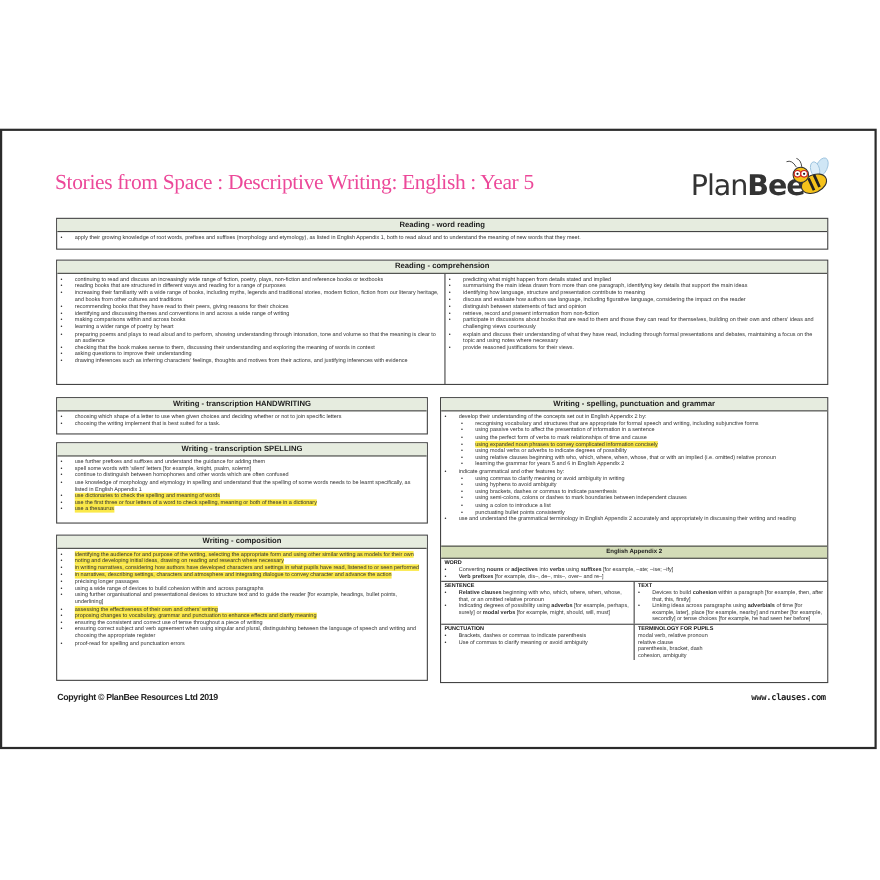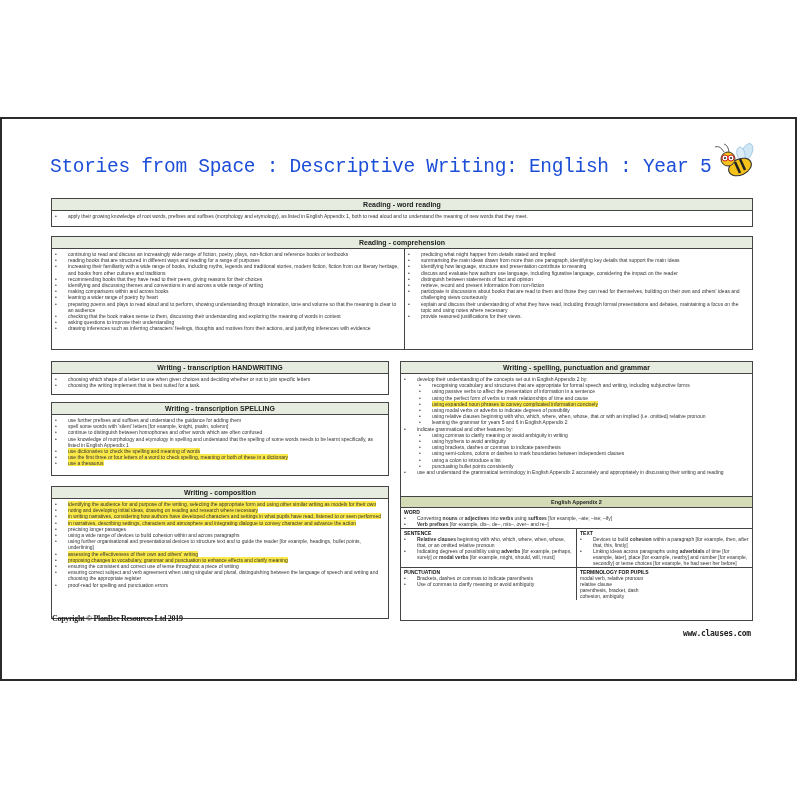--- a/index.html
+++ b/index.html
@@ -1,21 +1,21 @@
 <!DOCTYPE html>
 <html><head>
 <meta charset="utf-8">
 <style>
   html, body { margin:0; padding:0; }
   body { width:800px; height:800px; background:#fff; position:relative; overflow:hidden;
          font-family:"Liberation Sans", sans-serif; color:#222; }
   .frame { position:absolute; left:0; top:117px; width:797px; height:564px;
            border:2px solid #2b2b2b; box-sizing:border-box; }
-  .title { position:absolute; left:50px; top:156px; font-size:19.5px; color:#1d4ed8;
-           font-family:Liberation Mono, monospace; letter-spacing:-0.3px; }
+  .title { position:absolute; left:50px; top:156px; font-size:19.5px; color:#ec4899;
+           font-family:Liberation Serif, serif; letter-spacing:-0.3px; }
   .logo { position:absolute; left:628px; top:142px; width:140px; height:50px; }
   .logo-text { position:absolute; left:0; top:12px; font-size:26px; color:#333;
                font-family:"DejaVu Sans", sans-serif; letter-spacing:-1px; }
   .logo-text b { font-weight:bold; }
   .bee { position:absolute; left:82px; top:0px; width:50px; height:40px; }
 
   .box { position:absolute; border:1.5px solid #444; background:#fff; box-sizing:border-box; overflow:hidden; }
   .box-head { background:#e6ecdf; border-bottom:1.5px solid #444; text-align:center;
               font-weight:bold; font-size:7px; color:#222; height:11px; line-height:11px; }
   .box-body { padding:2px 3px 2px 3px; font-size:5px; line-height:6.2px; color:#333; }
@@ -30,33 +30,34 @@
   .col + .col { border-left:1.5px solid #444; }
 
   .appx-head { background:#d3dcb7; border-top:1.5px solid #444; border-bottom:1.5px solid #444;
                text-align:center; font-weight:bold; font-size:5.5px; height:10px; line-height:10px; }
   .appx-cell { padding:1px 3px; font-size:5px; line-height:6px; color:#333; }
   .appx-label { font-weight:bold; color:#111; font-size:5px; }
   .appx-row { display:flex; border-bottom:1.5px solid #444; }
   .appx-row .appx-cell { flex:1; }
   .appx-row .appx-cell + .appx-cell { border-left:1.5px solid #444; }
 
-  .copyright { position:absolute; left:52px; top:614px; font-size:8px; font-weight:bold;
-               font-family:Liberation Serif, serif; color:#222; letter-spacing:-0.3px; }
+  .copyright { position:absolute; left:52px; top:629px; font-size:8px; font-weight:bold;
+               font-family:Liberation Sans, sans-serif; color:#222; letter-spacing:-0.3px; }
   .website { position:absolute; left:683px; top:629px; font-size:8px; font-weight:bold;
              font-family:"DejaVu Sans Mono", monospace; color:#222; letter-spacing:-0.3px; }
 </style>
 </head>
 <body>
 
 <div class="frame"></div>
 
 <div class="title">Stories from Space : Descriptive Writing: English : Year 5</div>
 
 <div class="logo">
+  <div class="logo-text"><span>Plan</span><b>Bee</b></div>
   <svg class="bee" viewBox="0 0 50 40">
     <ellipse cx="37" cy="10" rx="5" ry="9" fill="#cfe6f5" stroke="#9cc3de" stroke-width="0.8" transform="rotate(25 37 10)"></ellipse>
     <ellipse cx="31" cy="12" rx="4" ry="7" fill="#dcedf8" stroke="#9cc3de" stroke-width="0.8" transform="rotate(-15 31 12)"></ellipse>
     <ellipse cx="30" cy="25" rx="12" ry="8" fill="#f5c21b" stroke="#333" stroke-width="1" transform="rotate(-25 30 25)"></ellipse>
     <path d="M25 20 L30 31 M30 17 L35 28" stroke="#222" stroke-width="2.5"></path>
     <circle cx="18" cy="17" r="7" fill="#f5c21b" stroke="#333" stroke-width="1"></circle>
     <circle cx="15" cy="16" r="3" fill="#fff" stroke="#d02020" stroke-width="1"></circle>
     <circle cx="21" cy="16" r="3" fill="#fff" stroke="#d02020" stroke-width="1"></circle>
     <circle cx="15" cy="16" r="1" fill="#222"></circle>
     <circle cx="21" cy="16" r="1" fill="#222"></circle>

